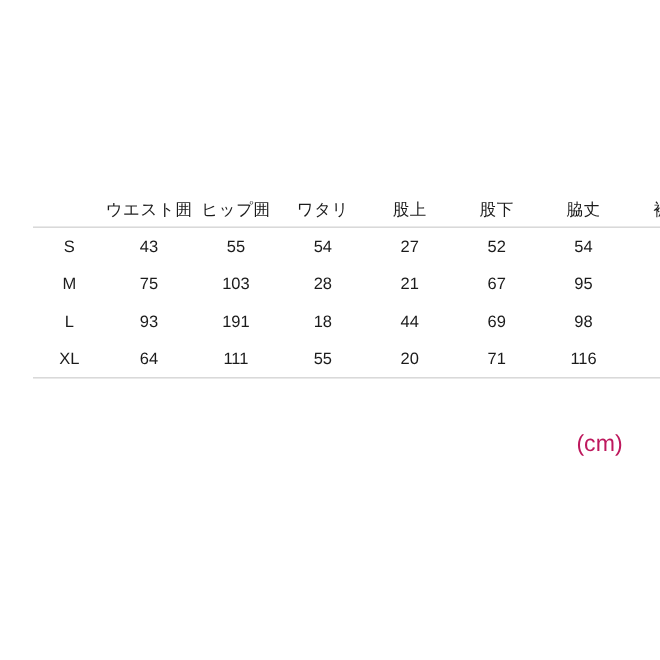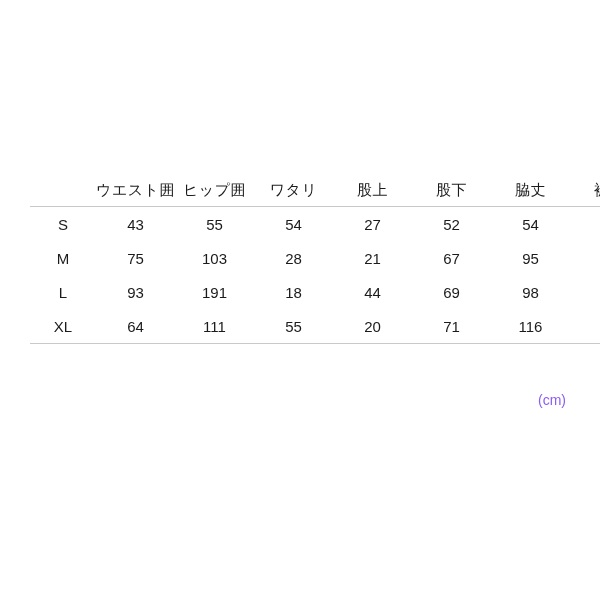--- a/index.html
+++ b/index.html
@@ -59,22 +59,22 @@
   }
   .rule {
     height: 1px;
     background: #c9c9c9;
     width: 100%;
   }
   .unit {
     position: absolute;
     right: 34px;
     top: 392px;
-    font-size: 14px;
-    color: #8b5cf6;
+    font-size: 21px;
+    color: #be185d;
   }
 </style>
 </head>
 <body>
 
 <div class="sheet">
 
   <table class="size-table">
     <colgroup>
       <col class="size-col">

